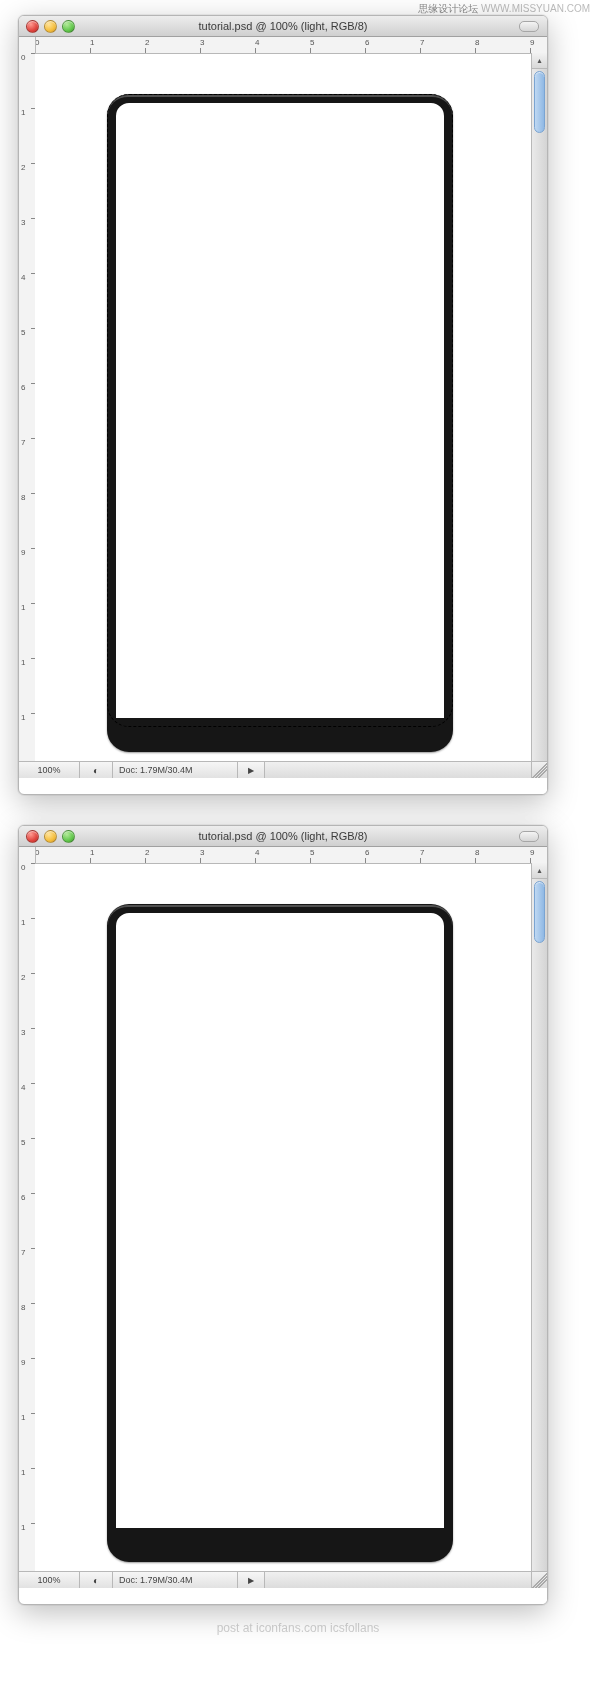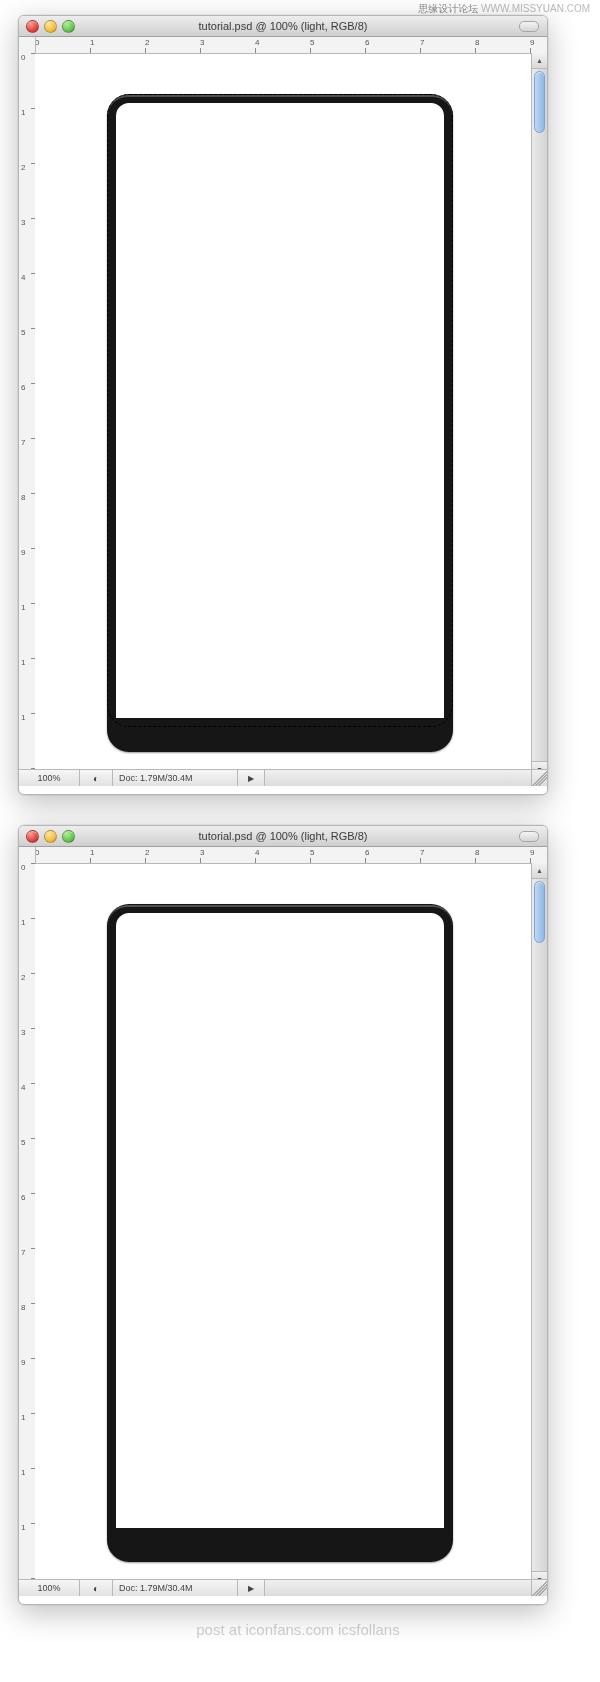--- a/index.html
+++ b/index.html
@@ -200,21 +200,21 @@
     border-top:1px solid #b8b8b8;
     display:flex; align-items:center; justify-content:center;
     font-size:8px; color:#555;
   }
   .scroll-v .arrow.up{ top:0; border-top:none; border-bottom:1px solid #b8b8b8;}
   .scroll-v .arrow.down{ bottom:0; }
 
   
   .statusbar {
     position: absolute;
-    left:0; right:0; bottom:8px;
+    left:0; right:0; bottom:16px;
     height: 16px;
     background: linear-gradient(#f0f0f0,#dcdcdc);
     border-top: 1px solid #b8b8b8;
     display:flex;
     align-items:center;
     font-size: 9px;
     color:#444;
     text-align:right;
   }
   .statusbar .cell {
@@ -241,21 +241,21 @@
   .resize-grip{
     width:15px; height:16px;
     border-left:1px solid #b8b8b8;
     background:
       linear-gradient(135deg, transparent 50%, #aaa 50%, #aaa 55%, transparent 55%,
                               transparent 60%, #aaa 60%, #aaa 65%, transparent 65%,
                               transparent 70%, #aaa 70%, #aaa 75%, transparent 75%);
   }
 
   .footer-watermark{
-    font-size:15px; color:#d0d0d0; text-align:center; margin: -14px 0 12px 0;
+    font-size:12px; color:#d0d0d0; text-align:center; margin: -14px 0 12px 0;
   }
 </style>
 </head>
 <body>
 
 <div class="page-watermark">
   <span class="b">思缘设计论坛</span>
   <span>WWW.MISSYUAN.COM</span>
 </div>
 

